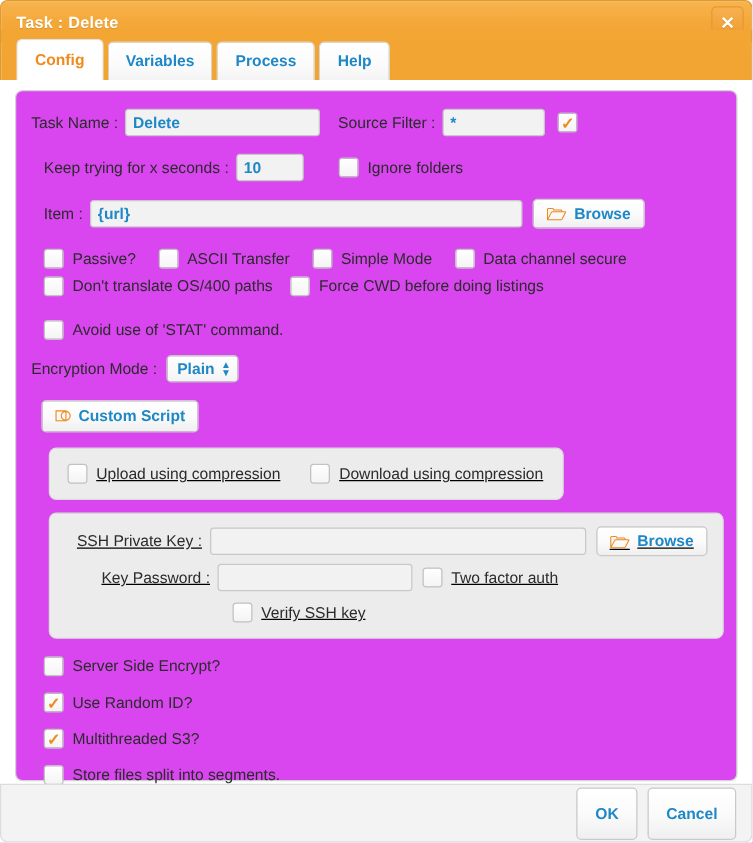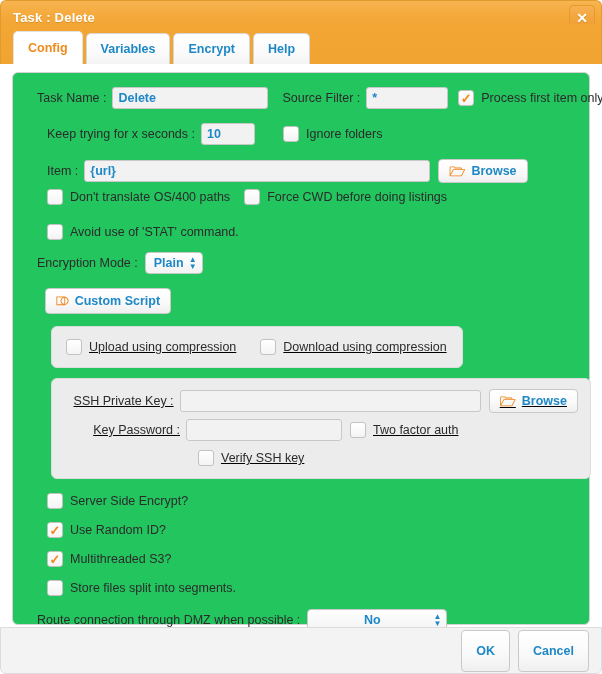--- a/index.html
+++ b/index.html
@@ -98,24 +98,24 @@
     background: #ffffff;
     border-color: #e2e2e2;
     height: 33px;
   }
 
   
   .content {
     position: absolute;
     left: 12px; top: 72px;
     width: 578px; height: 553px;
-    background: #22c55e;
+    background: #d946ef;
     border: 1px solid #d3d3d3;
     border-radius: 6px;
-    padding: 10px 24px;
+    padding: 10px 12px;
   }
 
   .row { display: flex; align-items: center; }
 
   .lbl {
     font-size: 12.5px;
     color: #2b2b2b;
     white-space: nowrap;
   }
 
@@ -239,57 +239,66 @@
 
   <div class="tabstrip">
     <div class="tabs-inner">
       <div class="tab active">
           <span>Config</span>
         </div>
       <div class="tab">
           <span>Variables</span>
         </div>
       <div class="tab">
-          <span>Encrypt</span>
+          <span>Process</span>
         </div>
       <div class="tab">
           <span>Help</span>
         </div>
     </div>
   </div>
 
   <div class="content">
 
     <div class="row" style="margin-top:4px;">
       <span class="lbl">Task Name :</span>
       <input class="txt" style="width: 156px; margin-left: 6px;" value="Delete">
       <span class="lbl" style="margin-left:14px;">Source Filter :</span>
       <input class="txt" style="width: 82px; margin-left: 6px;" value="*">
       <span class="cb checked" style="margin-left:10px;">
           <span class="mark">✓</span>
         </span>
-      <span class="cbtext">Process first item only</span>
     </div>
 
     <div class="row" style="margin-top:14px; padding-left:10px;">
       <span class="lbl">Keep trying for x seconds :</span>
       <input class="txt" style="width: 54px; margin-left: 6px;" value="10">
       <span class="cb" style="margin-left:28px;"></span>
       <span class="cbtext">Ignore folders</span>
     </div>
 
     <div class="row" style="margin-top:14px; padding-left:10px;">
       <span class="lbl">Item :</span>
       <input class="txt" style="width: 346px; margin-left: 6px;" value="{url}">
       <div class="btn" style="margin-left:8px;">
         <span class="folder-icon">🗁</span>
         <span>Browse</span>
       </div>
     </div>
 
+    <div class="row" style="margin-top:16px; padding-left:10px;">
+      <span class="cb"></span>
+      <span class="cbtext">Passive?</span>
+      <span class="cb" style="margin-left:18px;"></span>
+      <span class="cbtext">ASCII Transfer</span>
+      <span class="cb" style="margin-left:18px;"></span>
+      <span class="cbtext">Simple Mode</span>
+      <span class="cb" style="margin-left:18px;"></span>
+      <span class="cbtext">Data channel secure</span>
+    </div>
 
     <div class="row" style="margin-top:6px; padding-left:10px;">
       <span class="cb"></span>
       <span class="cbtext">Don't translate OS/400 paths</span>
       <span class="cb" style="margin-left:14px;"></span>
       <span class="cbtext">Force CWD before doing listings</span>
     </div>
 
     <div class="row" style="margin-top:19px; padding-left:10px;">
       <span class="cb"></span>

